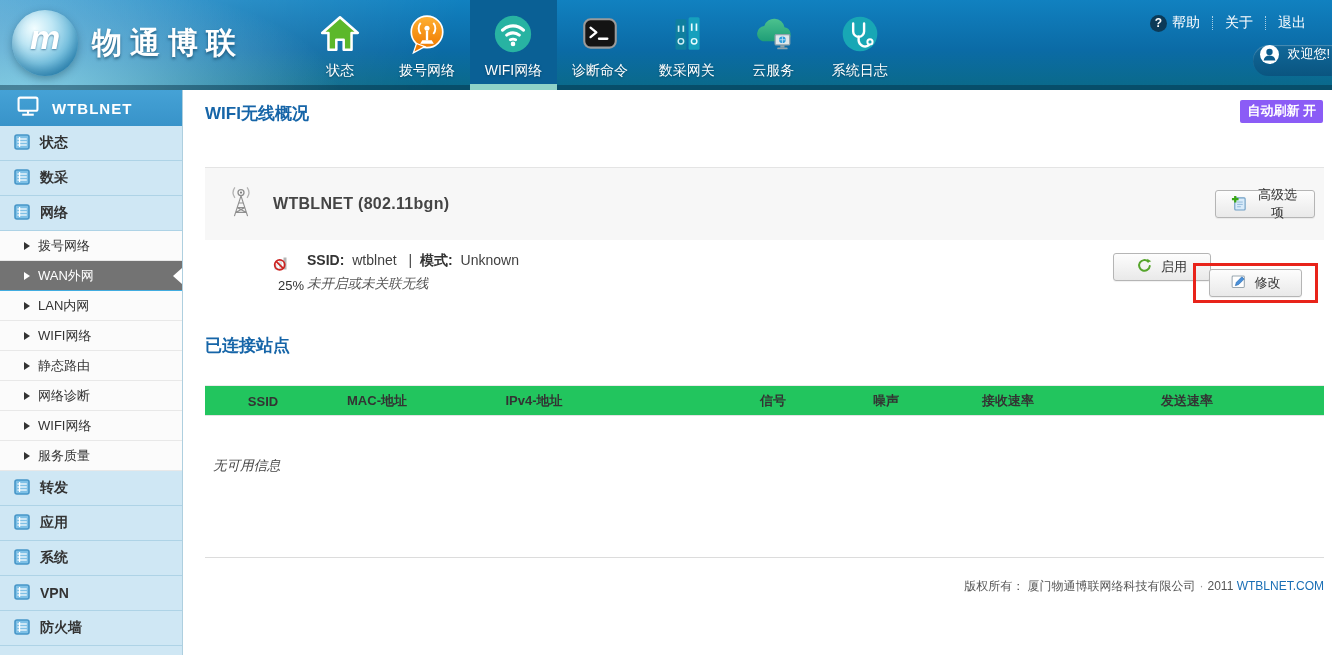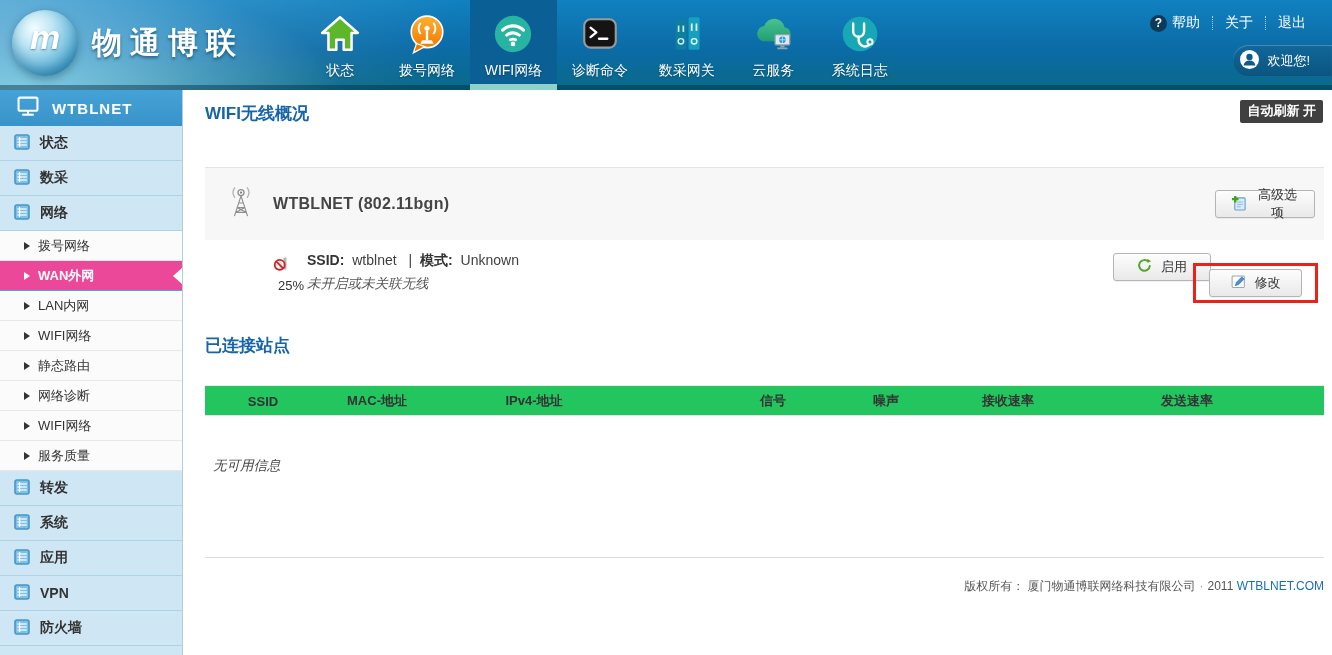--- a/index.html
+++ b/index.html
@@ -35,48 +35,48 @@
   .nav-tab .nlabel { color:#fff; font-size:14px; margin-top:2px; text-shadow:0 1px 2px rgba(0,40,60,.5); }
 
   .top-links { position:absolute; top:14px; right:14px; display:flex; align-items:center; z-index:3;
     color:#fff; font-size:14px; }
   .top-links .tlink { padding:0 12px; cursor:pointer; display:flex; align-items:center; gap:5px; }
   .top-links .sep { width:0; height:14px; border-left:1px dotted rgba(255,255,255,.65); }
   .help-badge { width:17px; height:17px; border-radius:50%; background:#0c3a57; color:#fff;
     font-size:12px; font-weight:bold; display:inline-flex; align-items:center; justify-content:center; }
 
   .welcome-pill { position:absolute; top:45px; right:0; height:31px; z-index:3;
-    display:flex; align-items:center; gap:8px; padding:0 22px 0 7px;
+    display:flex; gap:8px; padding:0 2px 0 7px;
     background:linear-gradient(180deg,#11689a,#0a5580); border-radius:16px 0 0 16px;
     box-shadow:inset 0 1px 1px rgba(255,255,255,.25); color:#fff; font-size:13px; cursor:pointer; }
 
   
   .sidebar { position:absolute; left:0; top:90px; width:183px; bottom:0; background:#fbfbfb;
     border-right:1px solid #aecfdf; }
   .sidebar-header { height:36px; background:linear-gradient(180deg,#45a2d6,#3893c9);
     display:flex; align-items:center; gap:12px; padding-left:16px; cursor:pointer; }
   .sidebar-header .shtitle { color:#fff; font-weight:bold; font-size:15px; letter-spacing:1px; }
   .side-item { display:flex; align-items:center; cursor:pointer; }
   .side-item.group { height:35px; background:#cfe7f4; border-bottom:1px solid #aed3e6;
     padding-left:14px; gap:10px; font-size:14px; font-weight:bold; color:#333; }
   .side-item.sub { height:30px; background:#fbfbfb; border-bottom:1px solid #e8e8e8;
     padding-left:24px; gap:8px; font-size:13px; color:#333; position:relative; }
   .side-item.sub .tri { width:0; height:0; border-top:4px solid transparent; border-bottom:4px solid transparent;
     border-left:6px solid #333; }
-  .side-item.sub.active { background:#ec4899; color:#fff; font-weight:bold; border-bottom-color:#41ace0; }
+  .side-item.sub.active { background:#737373; color:#fff; font-weight:normal; border-bottom-color:#41ace0; }
   .side-item.sub.active .tri { border-left-color:#fff; }
   .side-item.sub.active::after { content:""; position:absolute; right:0; top:50%; transform:translateY(-50%);
     width:0; height:0; border-top:8px solid transparent; border-bottom:8px solid transparent;
     border-right:9px solid #fff; }
   .side-fill { height:9px; background:#cfe7f4; }
 
   
   .content { position:absolute; left:184px; top:90px; right:0; bottom:0; background:#fff; }
   .page-title { position:absolute; left:21px; top:12px; font-size:17px; font-weight:bold; color:#1665a8; }
-  .auto-refresh { position:absolute; right:9px; top:10px; background:#404040; color:#fff;
+  .auto-refresh { position:absolute; right:9px; top:10px; background:#8b5cf6; color:#fff;
     font-size:13px; font-weight:bold; padding:2px 7px 3px; border-radius:2px; cursor:pointer; }
 
   .wifi-band { position:absolute; left:21px; right:8px; top:77px; height:73px; background:#f7f7f7;
     border-top:1px solid #e4e4e4; }
   .antenna { position:absolute; left:20px; top:50%; transform:translateY(-50%); }
   .wifi-title { position:absolute; left:68px; top:50%; transform:translateY(-50%);
     font-size:16px; font-weight:bold; color:#454545; letter-spacing:.3px; }
 
   .btn { display:inline-flex; align-items:center; justify-content:center; gap:9px; height:28px;
     padding:0 15px; background:linear-gradient(180deg,#fdfdfd,#e9e9e9); border:1px solid #b5b5b5;
@@ -334,31 +334,31 @@
       <span>转发</span>
     </div>
     <div class="side-item group">
       <span><svg width="16" height="16" viewBox="0 0 16 16">
             <rect x="1" y="1" width="14" height="14" rx="2" fill="#7ec0e6" stroke="#4796c8" stroke-width="1.6"></rect>
             <line x1="3.4" y1="5" x2="12.8" y2="5" stroke="#fff" stroke-width="1.2"></line>
             <line x1="3.4" y1="8" x2="12.8" y2="8" stroke="#fff" stroke-width="1.2"></line>
             <line x1="3.4" y1="11" x2="12.8" y2="11" stroke="#fff" stroke-width="1.2"></line>
             <line x1="5.6" y1="3" x2="5.6" y2="13" stroke="#fff" stroke-width="1.2"></line>
           </svg></span>
+      <span>应用</span>
+    </div>
+    <div class="side-item group">
+      <span><svg width="16" height="16" viewBox="0 0 16 16">
+            <rect x="1" y="1" width="14" height="14" rx="2" fill="#7ec0e6" stroke="#4796c8" stroke-width="1.6"></rect>
+            <line x1="3.4" y1="5" x2="12.8" y2="5" stroke="#fff" stroke-width="1.2"></line>
+            <line x1="3.4" y1="8" x2="12.8" y2="8" stroke="#fff" stroke-width="1.2"></line>
+            <line x1="3.4" y1="11" x2="12.8" y2="11" stroke="#fff" stroke-width="1.2"></line>
+            <line x1="5.6" y1="3" x2="5.6" y2="13" stroke="#fff" stroke-width="1.2"></line>
+          </svg></span>
       <span>系统</span>
-    </div>
-    <div class="side-item group">
-      <span><svg width="16" height="16" viewBox="0 0 16 16">
-            <rect x="1" y="1" width="14" height="14" rx="2" fill="#7ec0e6" stroke="#4796c8" stroke-width="1.6"></rect>
-            <line x1="3.4" y1="5" x2="12.8" y2="5" stroke="#fff" stroke-width="1.2"></line>
-            <line x1="3.4" y1="8" x2="12.8" y2="8" stroke="#fff" stroke-width="1.2"></line>
-            <line x1="3.4" y1="11" x2="12.8" y2="11" stroke="#fff" stroke-width="1.2"></line>
-            <line x1="5.6" y1="3" x2="5.6" y2="13" stroke="#fff" stroke-width="1.2"></line>
-          </svg></span>
-      <span>应用</span>
     </div>
     <div class="side-item group">
       <span><svg width="16" height="16" viewBox="0 0 16 16">
             <rect x="1" y="1" width="14" height="14" rx="2" fill="#7ec0e6" stroke="#4796c8" stroke-width="1.6"></rect>
             <line x1="3.4" y1="5" x2="12.8" y2="5" stroke="#fff" stroke-width="1.2"></line>
             <line x1="3.4" y1="8" x2="12.8" y2="8" stroke="#fff" stroke-width="1.2"></line>
             <line x1="3.4" y1="11" x2="12.8" y2="11" stroke="#fff" stroke-width="1.2"></line>
             <line x1="5.6" y1="3" x2="5.6" y2="13" stroke="#fff" stroke-width="1.2"></line>
           </svg></span>
       <span>VPN</span>

